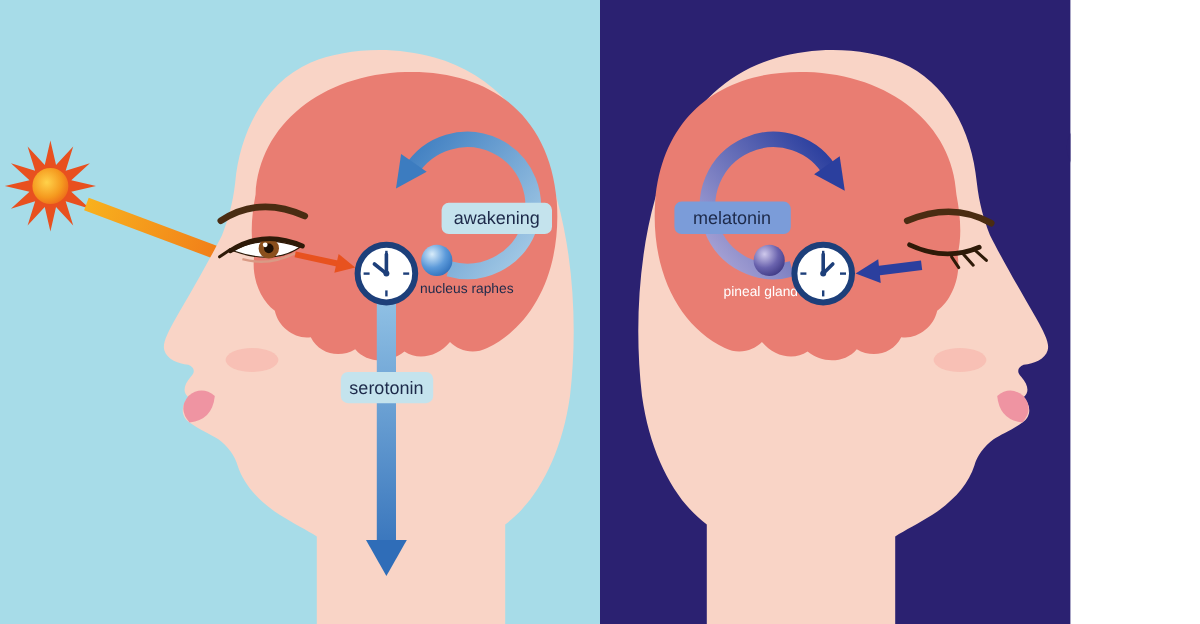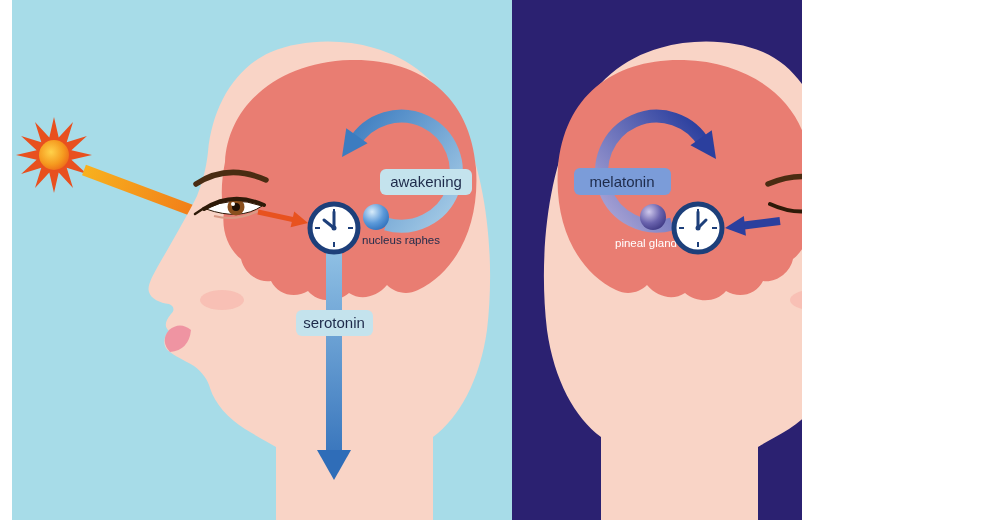--- a/index.html
+++ b/index.html
@@ -1,16 +1,16 @@
 <!DOCTYPE html>
 <html style="--day-bg: #a7dce8; --night-bg: #2b2171; --skin: #f9d4c6; --brain: #e97d72; --lip: #ef94a2; --label-bg-day: #c4e3ed; --label-bg-night: #7b9cd9; --label-text: #1d2a4a; --loop-day: #3c7cc0; --loop-night: #2b3f9e; --serotonin-arrow: #3c7cc0; --melatonin-arrow: #2b3f9e; --sun-rays: #e8501f; --sun-arrow: #f58220; --moon: #f2e83e; --clock-ring: #1d3f7a;"><head>
 <meta charset="utf-8">
 <style>
   html,body{margin:0;padding:0;background:#ffffff;}
-  .stage{position:relative;width:790px;height:520px;overflow:hidden;padding-left:12px;}
+  .stage{position:relative;width:892px;height:520px;overflow:hidden;}
   svg{display:block;}
   text{font-family:"Liberation Sans",sans-serif;}
   .bg-day{fill:var(--day-bg,#a7dce8);}
   .bg-night{fill:var(--night-bg,#2b2171);}
   .skin{fill:var(--skin,#f9d4c6);}
   .brain{fill:var(--brain,#e97d72);}
   .lip{fill:var(--lip,#ef94a2);}
   .box-day{fill:var(--label-bg-day,#c4e3ed);}
   .box-night{fill:var(--label-bg-night,#7b9cd9);}
   .lbl{font-size:15px;fill:var(--label-text,#1d2a4a);}

